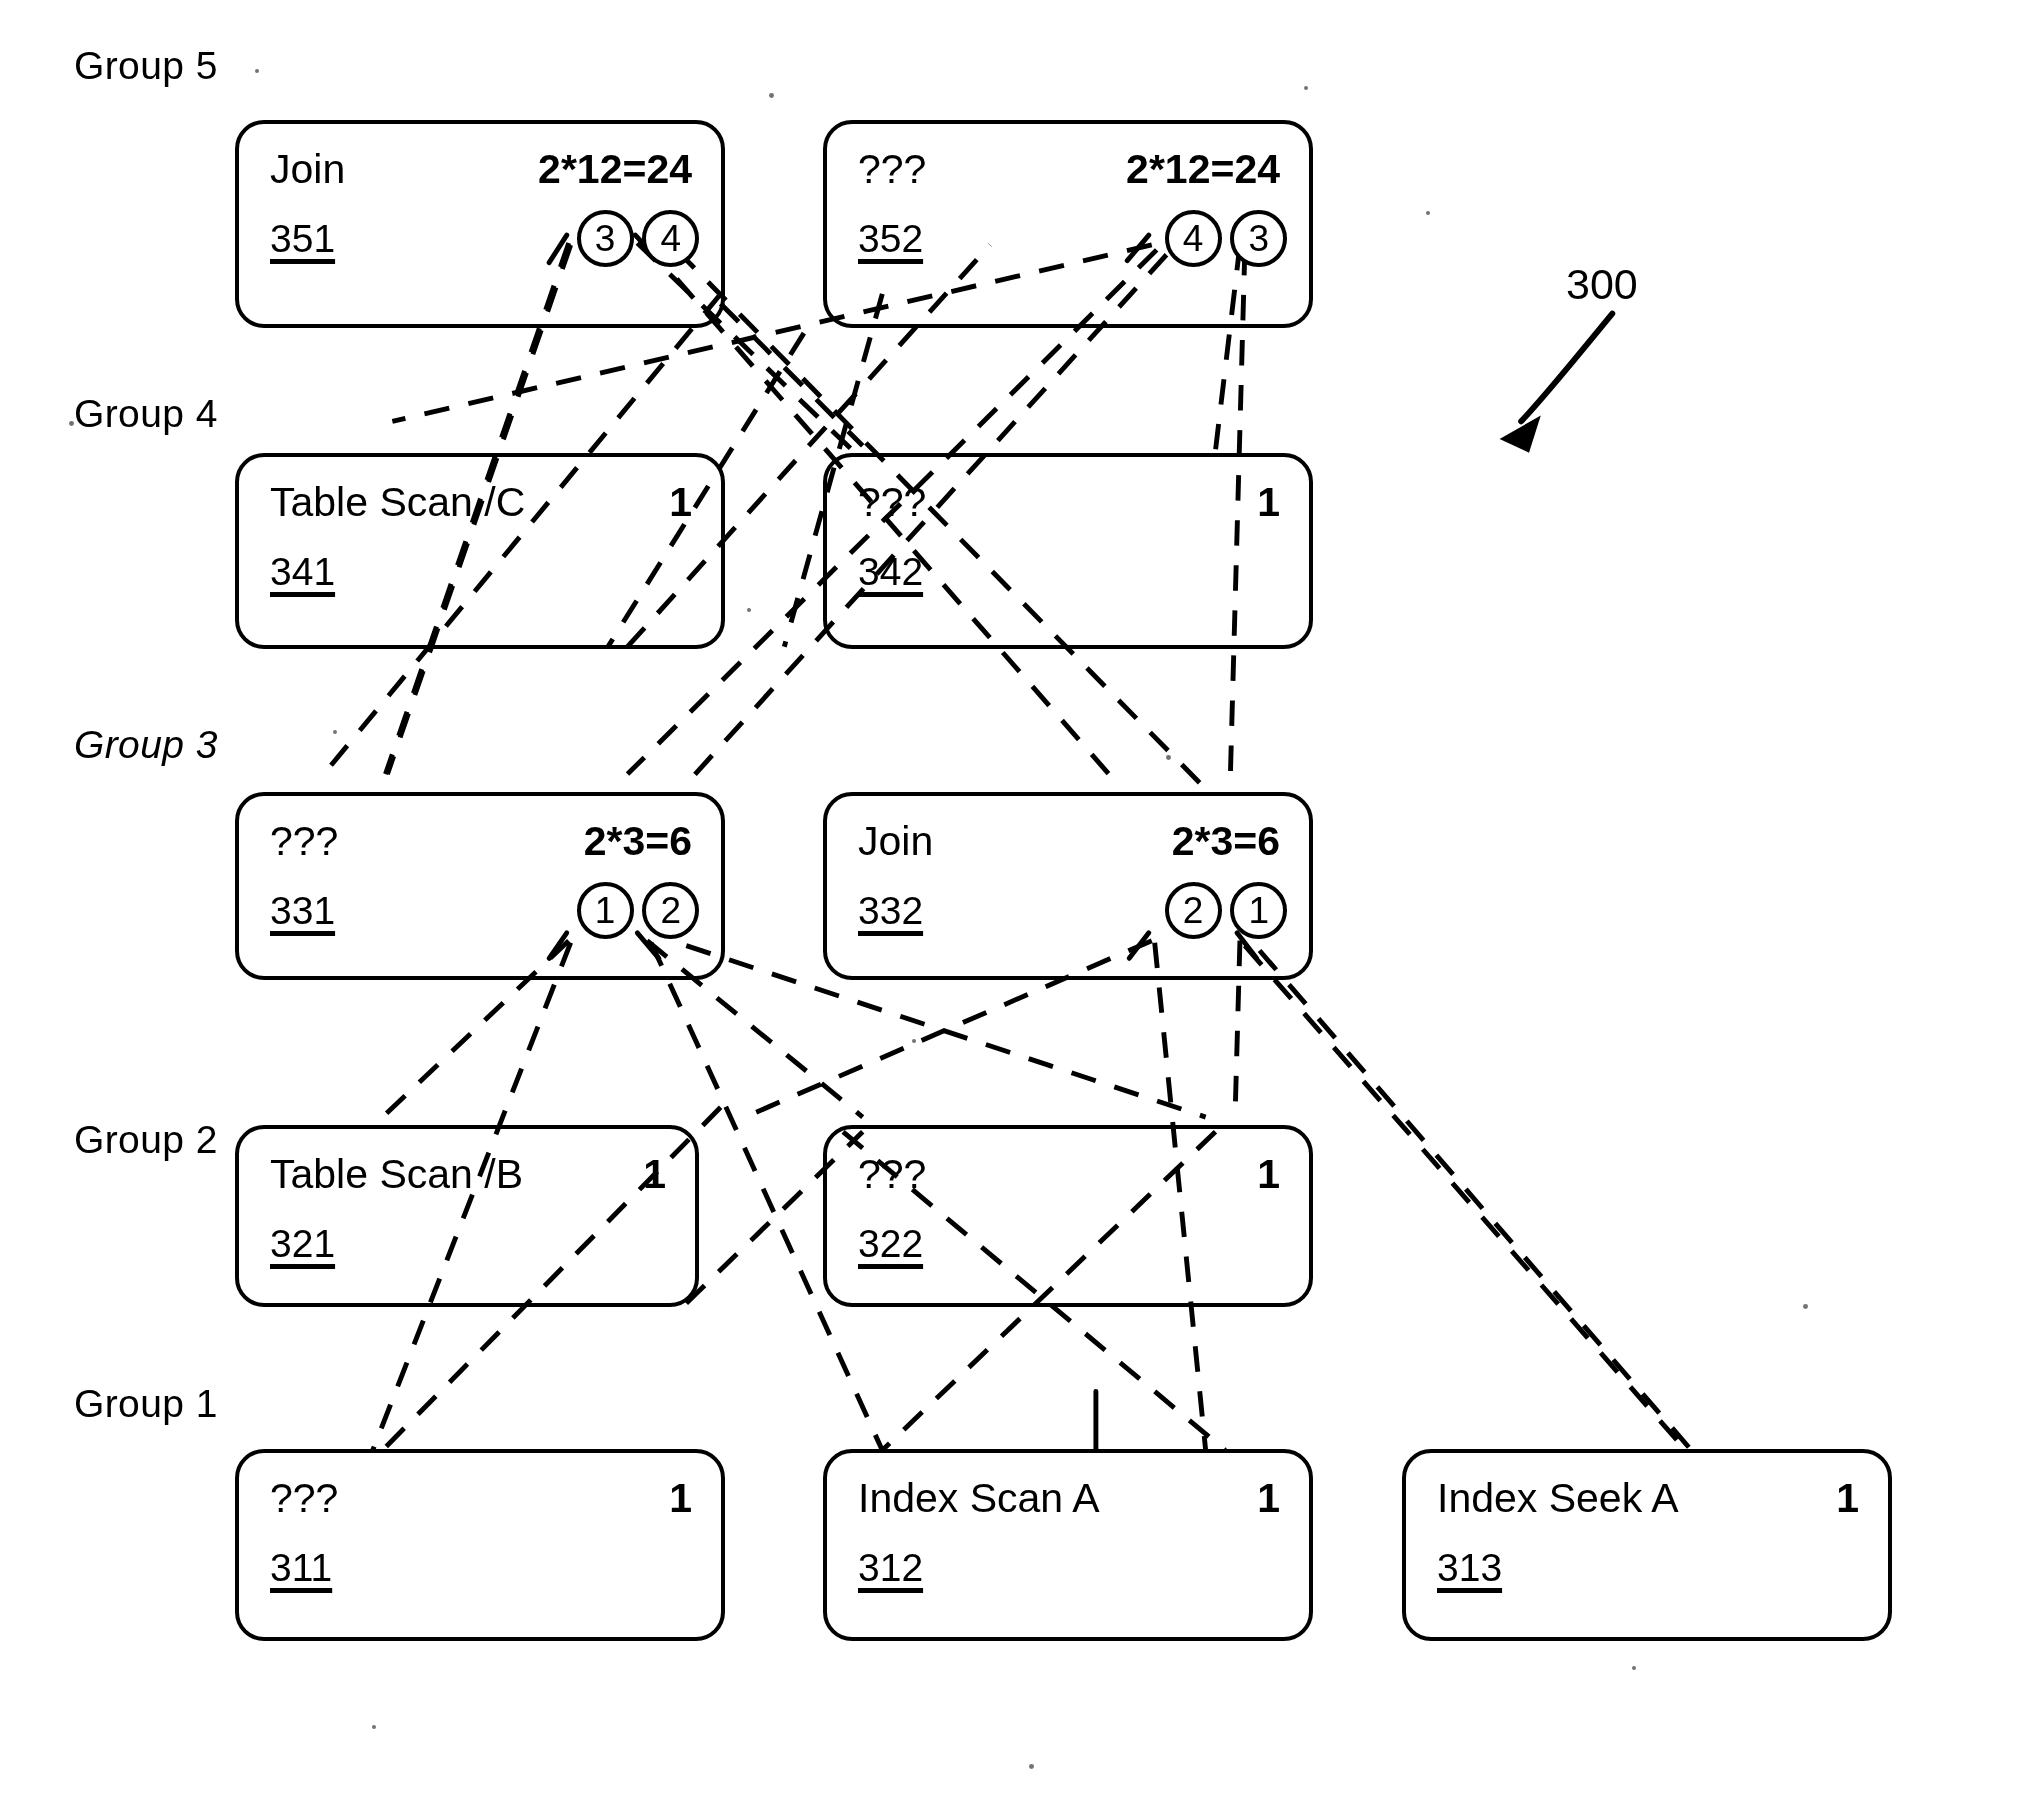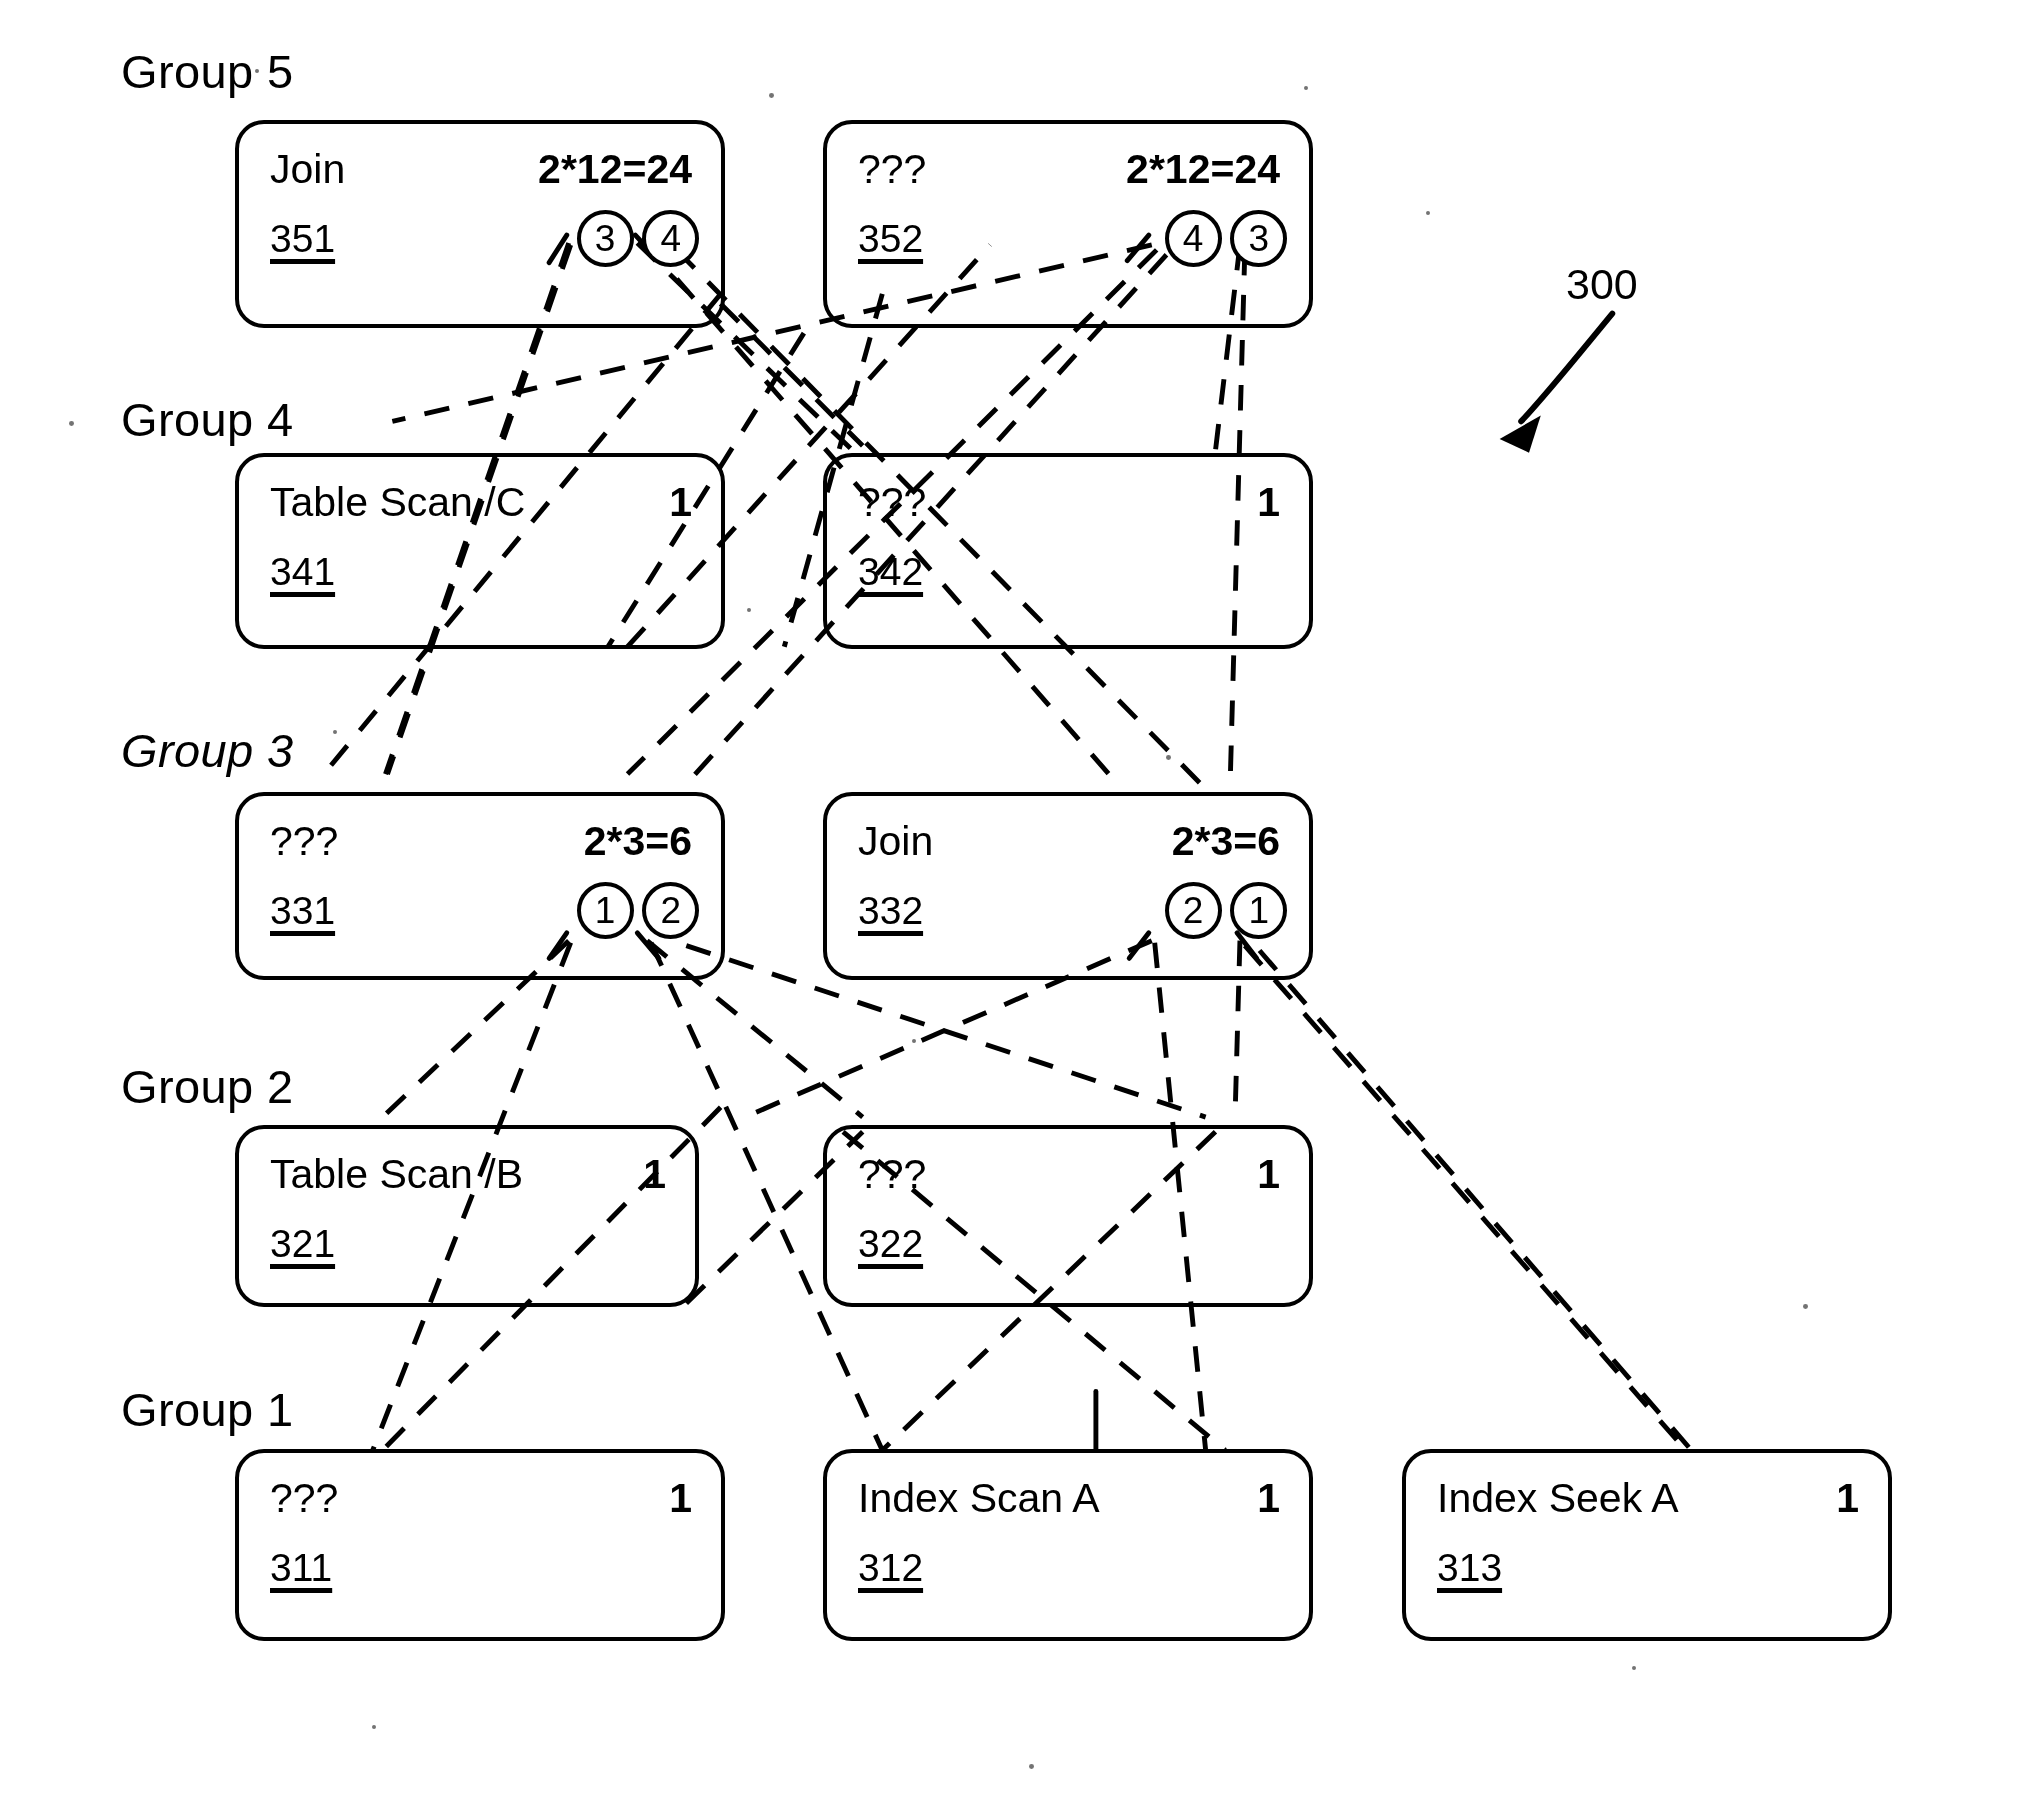--- a/index.html
+++ b/index.html
@@ -20,26 +20,25 @@
   }
   #edges {
     position: absolute;
     left: 0; top: 0;
     width: 2036px;
     height: 1802px;
     pointer-events: none;
   }
   .group-label {
     position: absolute;
-    font-size: 47px;
+    font-size: 39px;
     font-weight: 400;
     letter-spacing: 0.4px;
     white-space: nowrap;
     color: #000;
-    margin-left: 47px;
   }
   .node {
     position: absolute;
     box-sizing: border-box;
     border: 4.9px solid #000;
     border-radius: 29px;
     background: transparent;
   }
   .node .op {
     position: absolute;
@@ -158,21 +157,21 @@
 
     <g fill="none" stroke="#000" stroke-width="6" stroke-linecap="round">
       <path d="M 1645 320 C 1612 360 1580 400 1552 430"></path>
     </g>
     <polygon points="1530,448 1572,424 1560,462" fill="#000" stroke="none"></polygon>
   </svg>
 
   <div class="group-label" style="left:74px; top:44px;">Group 5</div>
   <div class="group-label" style="left:74px; top:392px;">Group 4</div>
   <div class="group-label" style="left:74px; top:723px;font-style:italic;">Group 3</div>
-  <div class="group-label" style="left:74px; top:1059px;">Group 2</div>
+  <div class="group-label" style="left:74px; top:1118px;">Group 2</div>
   <div class="group-label" style="left:74px; top:1382px;">Group 1</div>
 
   <div class="ref-number" style="left:1566px; top:260px;">300</div>
 
   <div class="node" style="left:235px; top:120px; width:490px; height:208px;">
     <span class="op">Join</span>
     <span class="cost">2*12=24</span>
     <span class="idnum">351</span>
     <span class="circle-group">
       <span class="circ">3</span>

